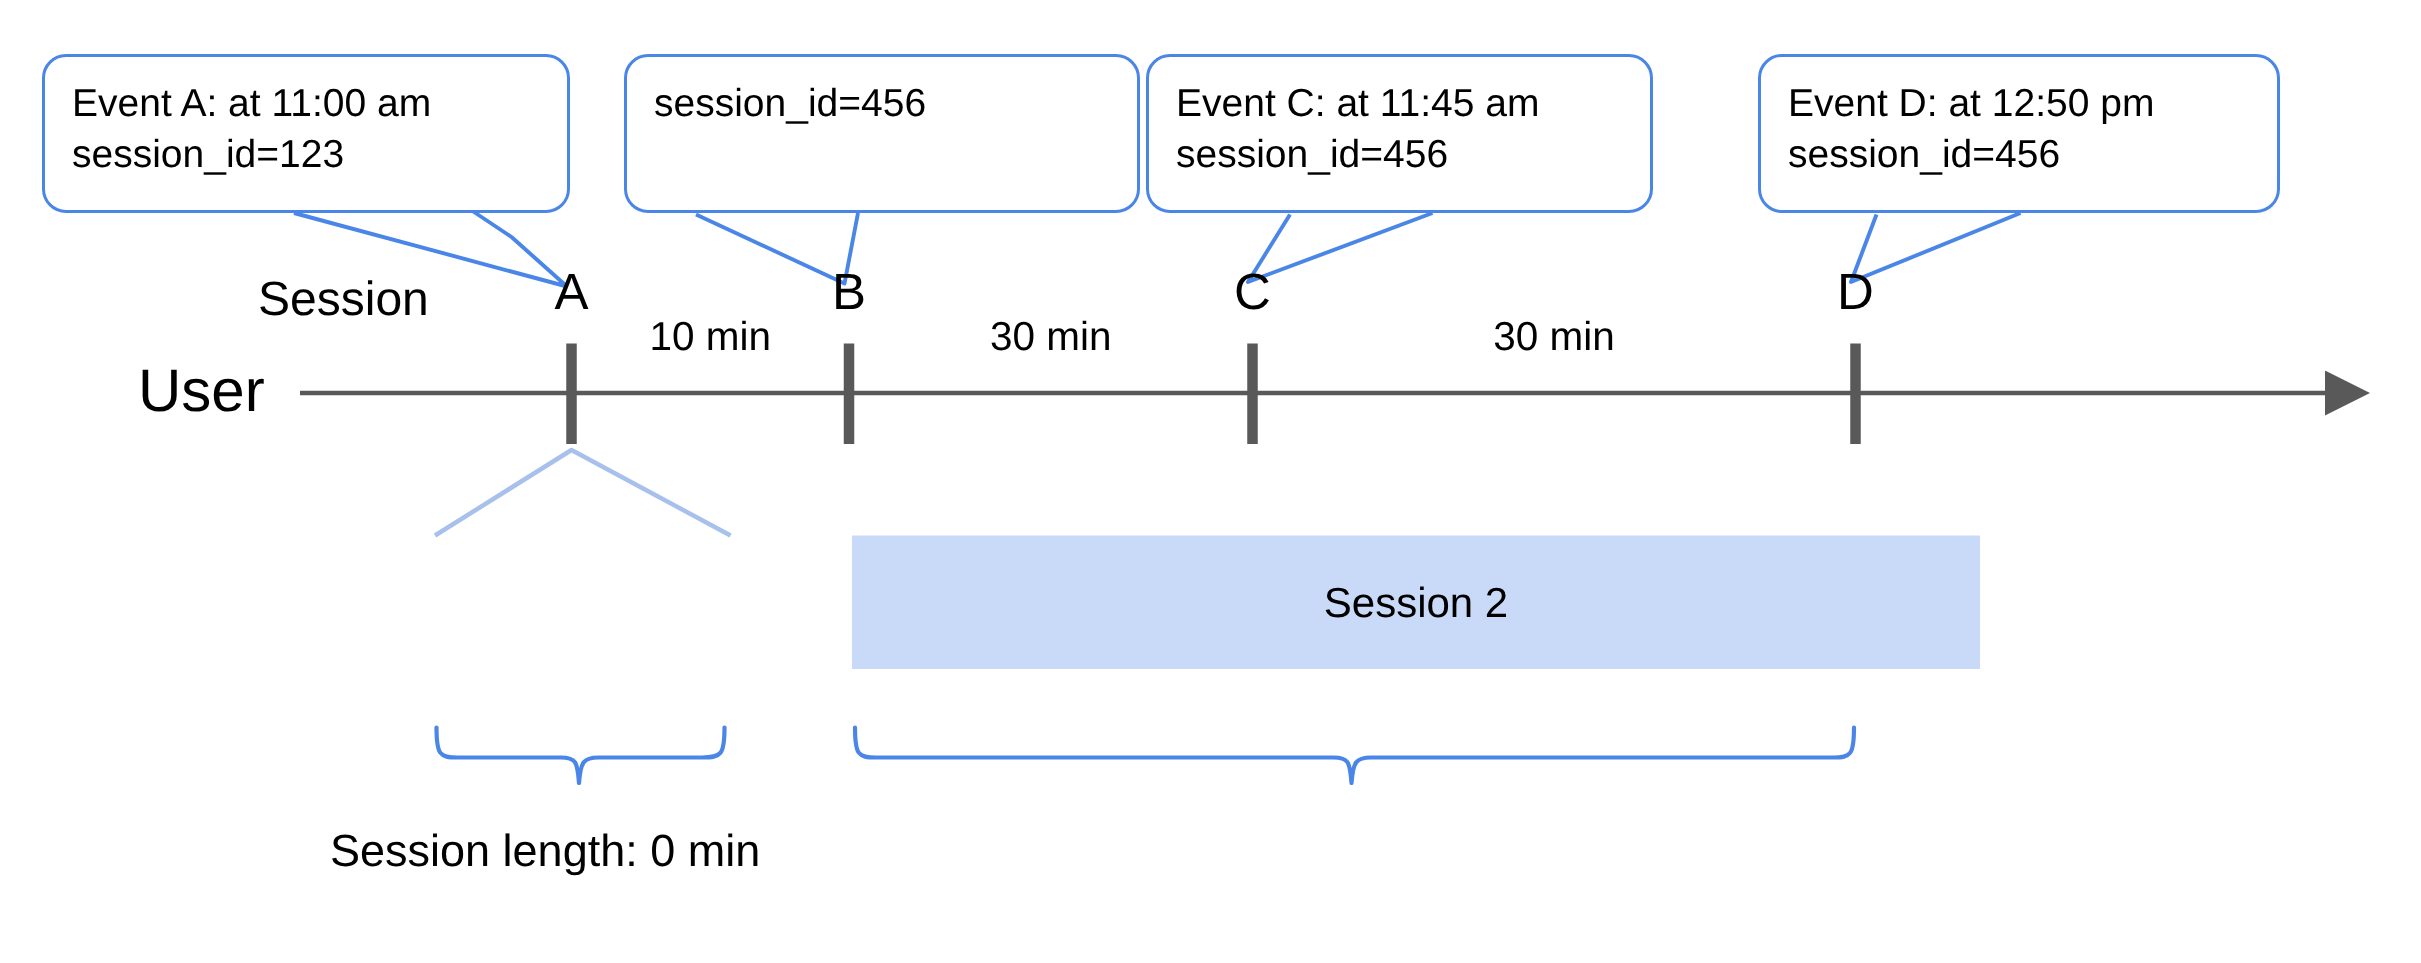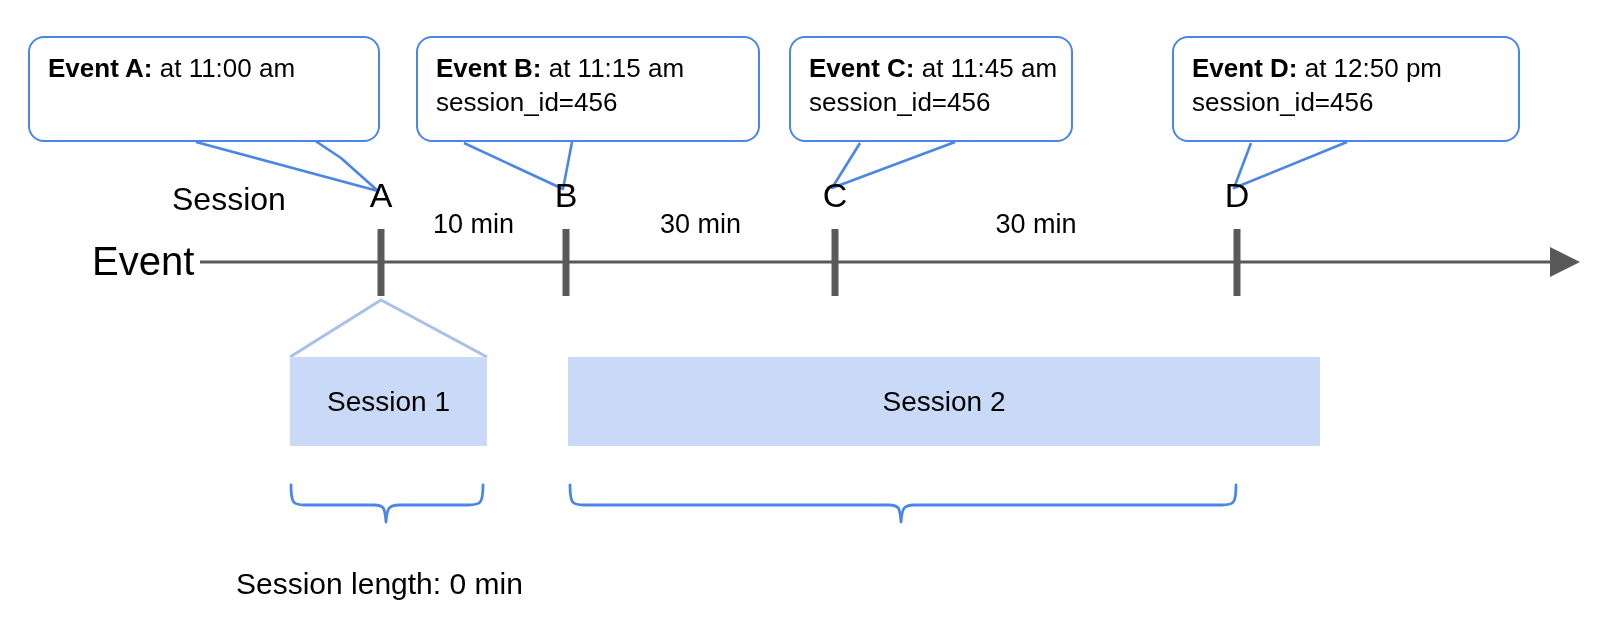--- a/index.html
+++ b/index.html
@@ -6,21 +6,21 @@
   body{width:1614px;height:642px;position:relative;overflow:hidden;
        font-family:"Liberation Sans","DejaVu Sans",sans-serif;color:#000;}
   .stage{position:absolute;left:0;top:0;width:1614px;height:642px;}
   svg.layer{position:absolute;left:0;top:0;width:1614px;height:642px;pointer-events:none;}
 
   .callout{position:absolute;box-sizing:border-box;border:2px solid #4a86e8;
            border-radius:16px;background:#ffffff;padding:14px 18px 12px 18px;
            font-size:26px;line-height:1.30;color:#000;}
   .callout .l1{white-space:nowrap;}
   .callout .l2{white-space:nowrap;}
-  .callout b{font-weight:bold;}
+  .callout b{font-weight:normal;}
 
   .evlabel{position:absolute;font-size:34px;color:#000;text-align:center;width:60px;}
   .rowlabel{position:absolute;color:#000;}
   .events-label{font-size:32px;}
   .user-label{font-size:40px;}
   .durlabel{position:absolute;font-size:27px;color:#000;text-align:center;}
 
   .sessbox{position:absolute;background:#c9daf8;display:flex;align-items:center;
            justify-content:center;font-size:28px;color:#000;}
   .bottomlabel{position:absolute;font-size:30px;color:#000;white-space:nowrap;}
@@ -56,51 +56,48 @@
              C 387 508, 389 505, 399 505
              L 468 505 C 481 505, 483 503, 483 485" fill="none" stroke="#4a86e8" stroke-width="2.8" stroke-linecap="round" stroke-linejoin="round"></path>
     <path d="M 570 485 C 570 503, 572 505, 584 505
              L 889 505 C 899 505, 900 508, 901 522
              C 902 508, 904 505, 914 505
              L 1222 505 C 1234 505, 1236 503, 1236 485" fill="none" stroke="#4a86e8" stroke-width="2.8" stroke-linecap="round" stroke-linejoin="round"></path>
   </svg>
 
   <div class="callout" style="left:28px;  top:36px; width:352px; height:106px;">
     <div class="l1"><b>Event A:</b><span> at 11:00 am</span></div>
+    <div class="l2">session_id=123</div>
   </div>
 
   <div class="callout" style="left:416px; top:36px; width:344px; height:106px;">
-    <div class="l1"><b>Event B:</b><span> at 11:15 am</span></div>
     <div class="l2">session_id=456</div>
   </div>
 
-  <div class="callout" style="left:789px; top:36px; width:284px; height:106px;">
+  <div class="callout" style="left:764px; top:36px; width:338px; height:106px;">
     <div class="l1"><b>Event C:</b><span> at 11:45 am</span></div>
     <div class="l2">session_id=456</div>
   </div>
 
   <div class="callout" style="left:1172px; top:36px; width:348px; height:106px;">
     <div class="l1"><b>Event D:</b><span> at 12:50 pm</span></div>
     <div class="l2">session_id=456</div>
   </div>
 
   <div class="rowlabel events-label" style="left:172px; top:181px;">Session</div>
-  <div class="rowlabel user-label" style="left:92px; top:239px;">Event</div>
+  <div class="rowlabel user-label" style="left:92px; top:239px;">User</div>
 
   <div class="evlabel" style="left:351px; top:176px;">A</div>
   <div class="evlabel" style="left:536px; top:176px;">B</div>
   <div class="evlabel" style="left:805px; top:176px;">C</div>
   <div class="evlabel" style="left:1207px; top:176px;">D</div>
 
   <div class="durlabel" style="left:381px; top:209px; width:185px;">10 min</div>
   <div class="durlabel" style="left:566px; top:209px; width:269px;">30 min</div>
   <div class="durlabel" style="left:835px; top:209px; width:402px;">30 min</div>
 
-  <div class="sessbox" style="left:290px; top:357px; width:197px; height:89px;">
-    <span>Session 1</span>
-  </div>
   <div class="sessbox" style="left:568px; top:357px; width:752px; height:89px;">
     <span>Session 2</span>
   </div>
 
-  <div class="bottomlabel" style="left:236px; top:551px;margin-top:16px;">Session length: 0 min</div>
+  <div class="bottomlabel" style="left:220px; top:551px;">Session length: 0 min</div>
 
 </div>
 
 </body></html>

